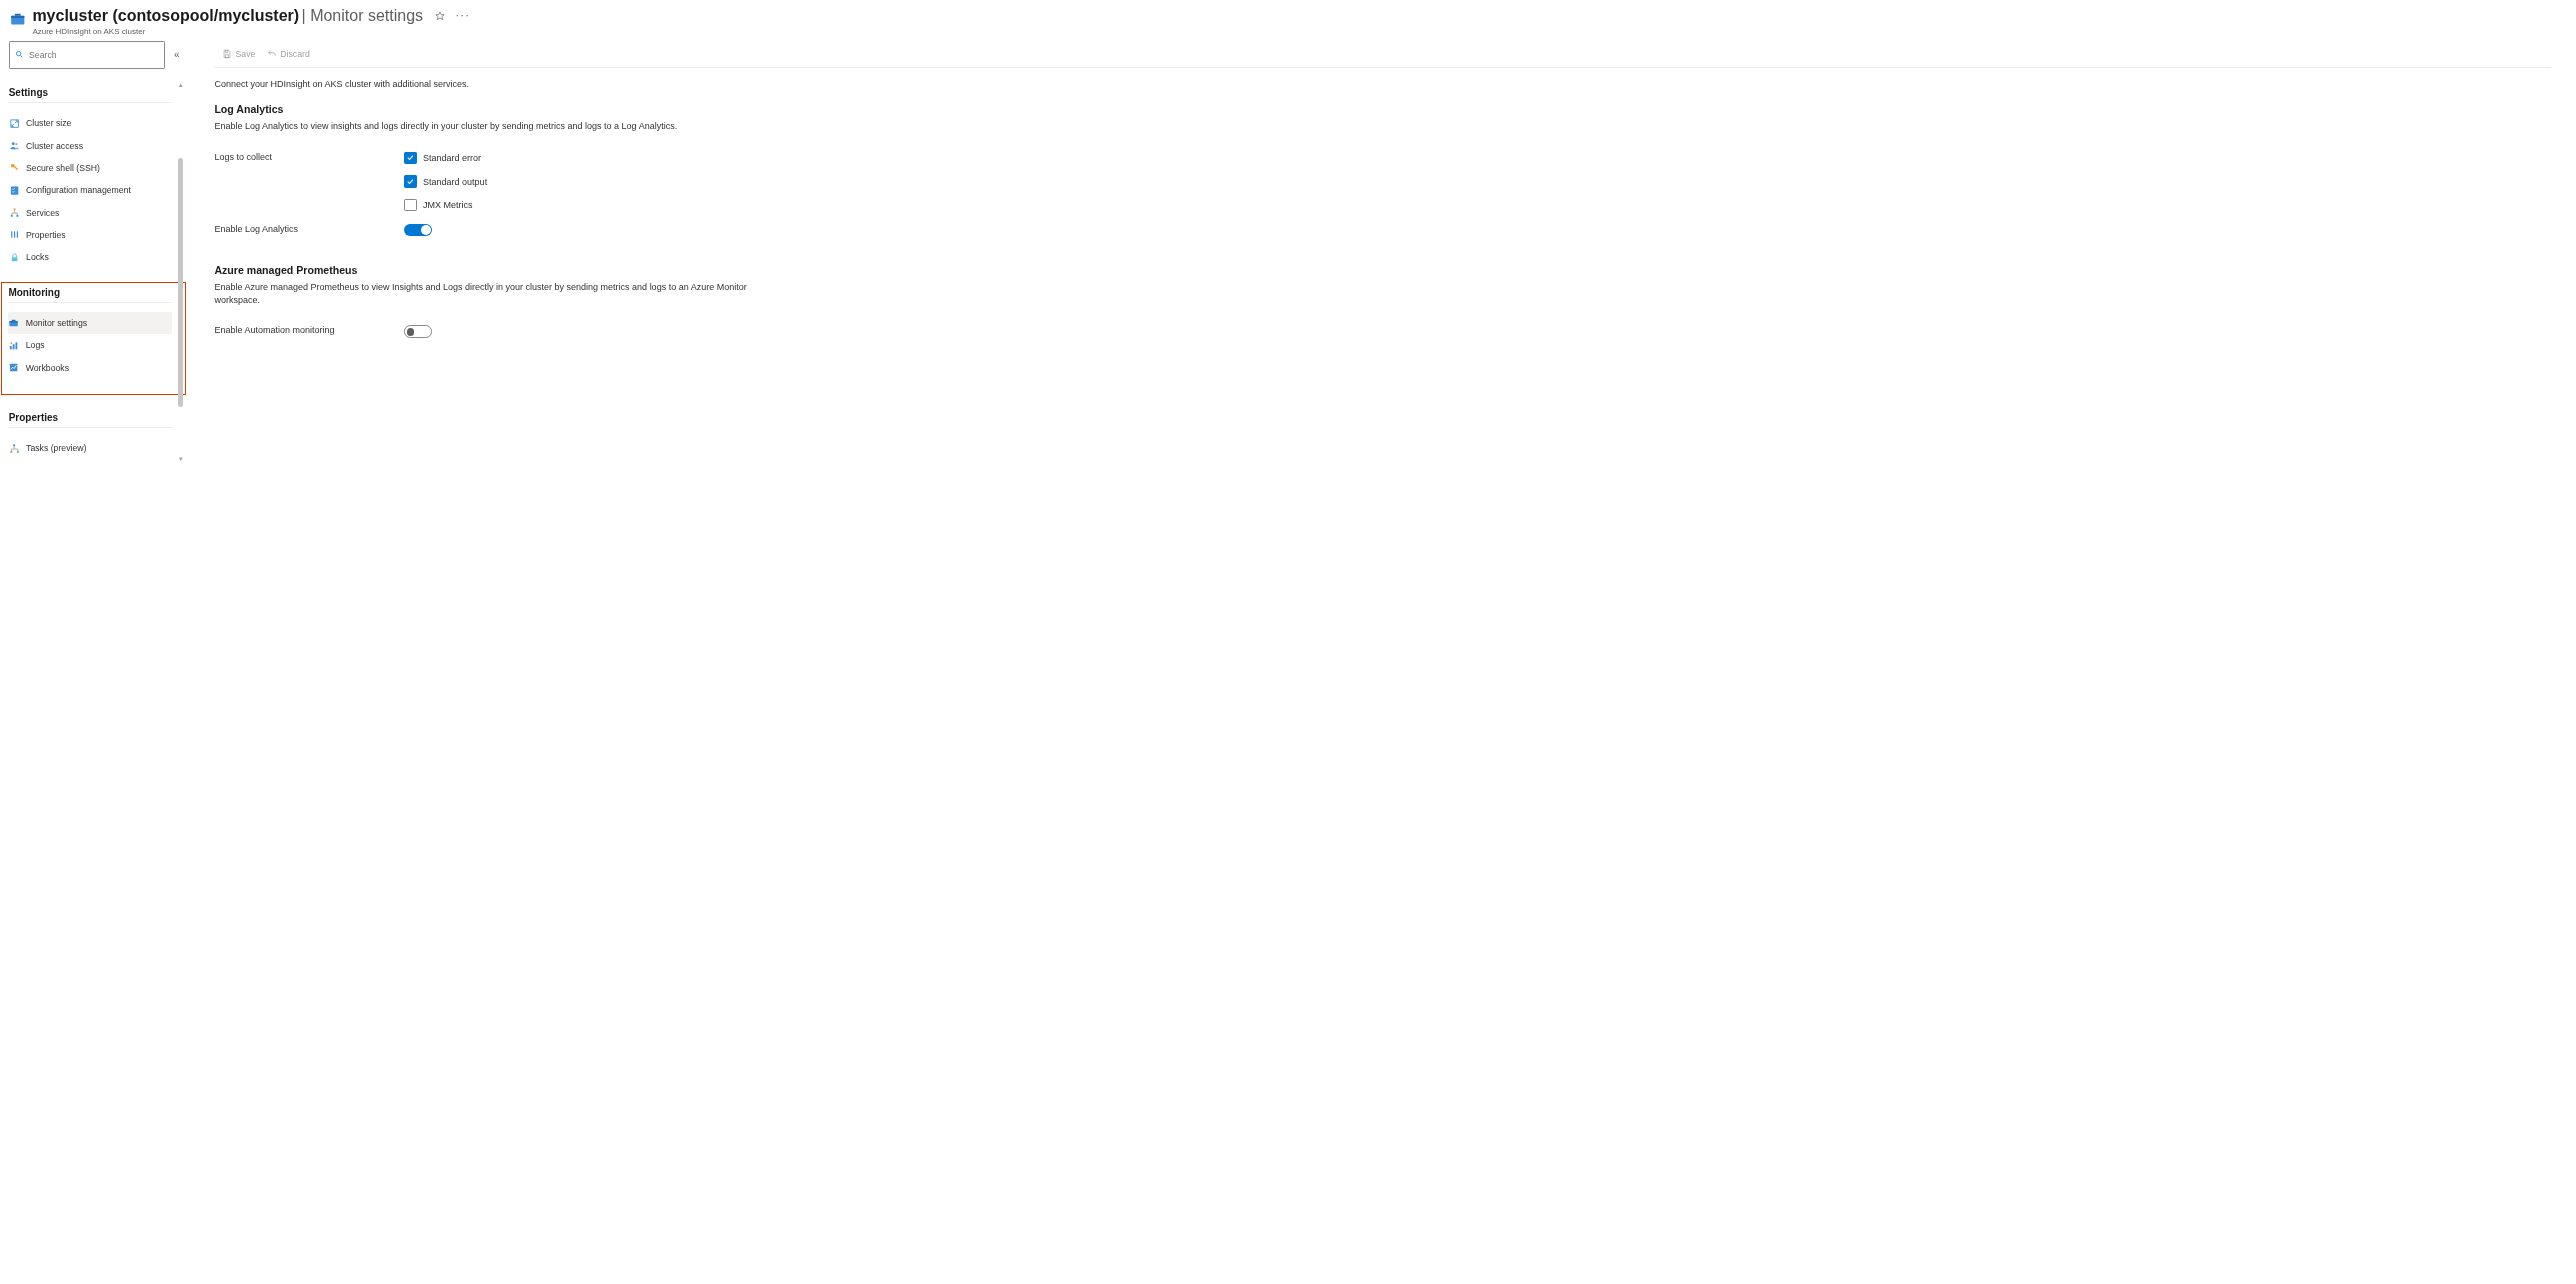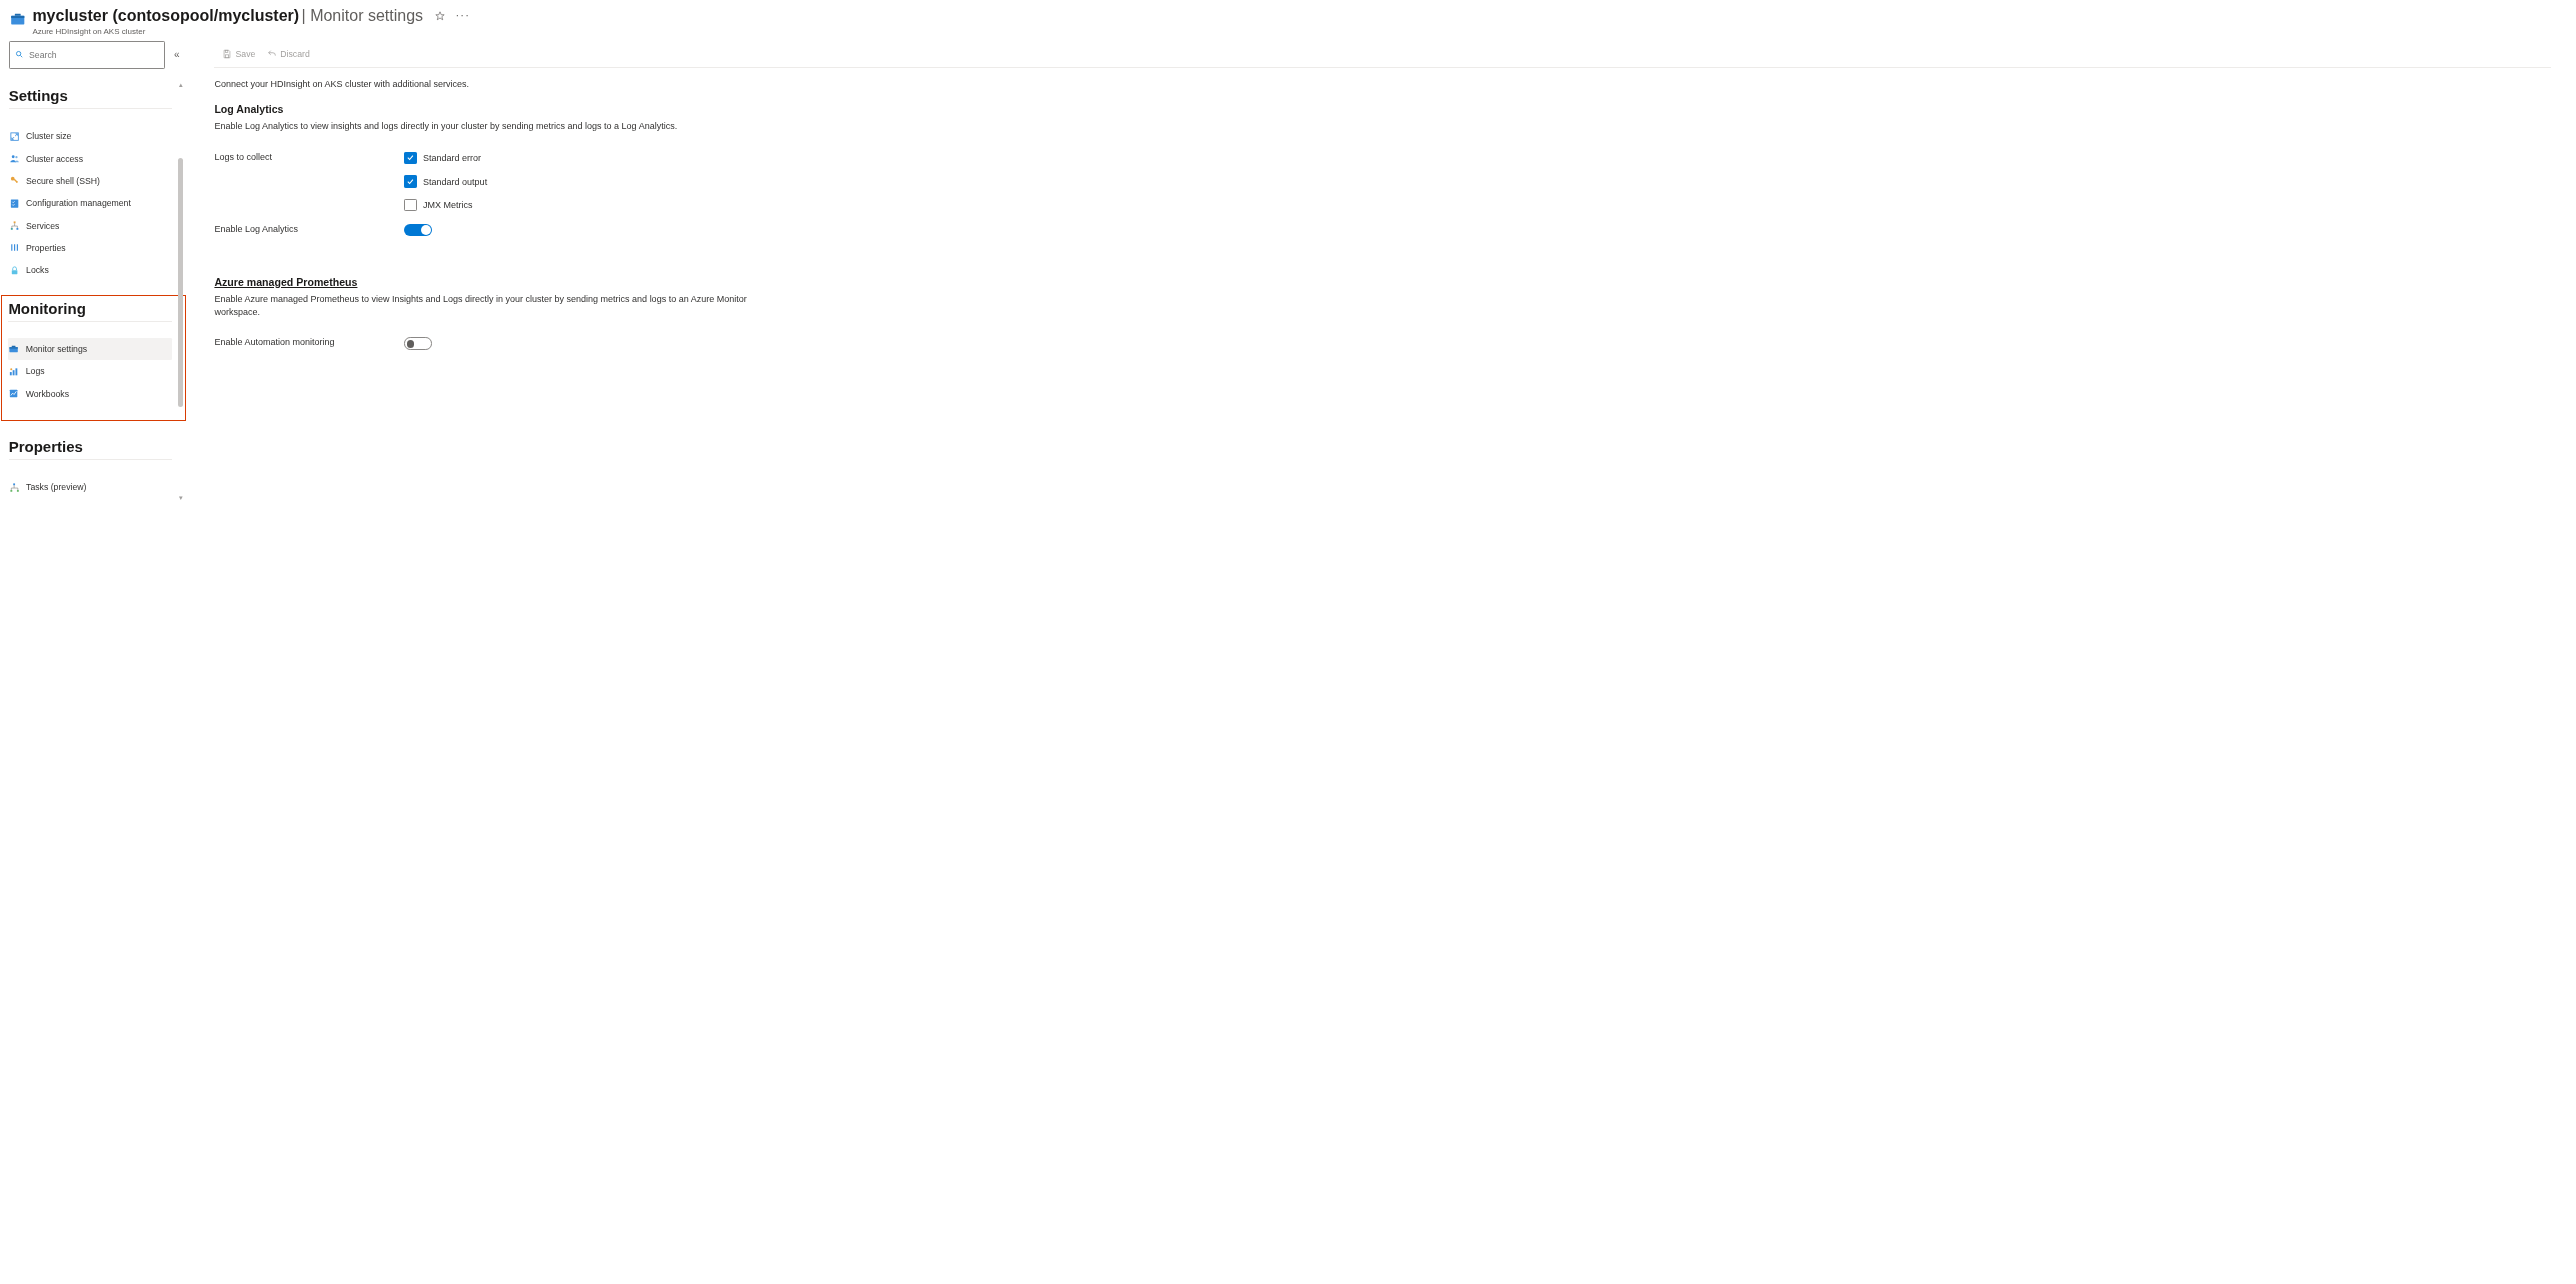--- a/index.html
+++ b/index.html
@@ -42,21 +42,21 @@
   .search-box input { border:none; outline:none; flex:1 1 auto; font:inherit; color:var(--ink); background:transparent; }
   .collapse-toggle { color:var(--ink-muted); font-size:10px; cursor:pointer; padding:2.5px; }
 
   .nav-wrap { position:relative; margin-top:15px; padding-right:15px; }
   .nav-scroll-indicator { position:absolute; right:3.7px; top:0; bottom:0; width:5px; }
   .nav-scroll-indicator .arrow { position:absolute; left:-0.6px; font-size:6.2px; color:#a19f9d; }
   .nav-scroll-indicator .arrow.top { top:-2.5px; }
   .nav-scroll-indicator .arrow.bottom { bottom:-2.5px; }
   .nav-scroll-indicator .thumb { position:absolute; left:0; top:74px; width:5px; height:249px; background:#c8c6c4; border-radius:2.5px; }
 
-  .nav-group-title { font-size:15px; font-weight:600; color:#1b1a19; padding:3.7px 0 3.7px 0; border-bottom:0.6px solid var(--border); margin-bottom:16px; }
+  .nav-group-title { font-size:10px; font-weight:600; color:#1b1a19; padding:3.7px 0 3.7px 0; border-bottom:0.6px solid var(--border); margin-bottom:9px; }
   .nav-item { display:flex; align-items:center; height:22.4px; padding:0 3.7px 0 0; cursor:pointer; border-radius:1.2px; }
   .nav-item.active { background:var(--nav-hover); }
   .nav-item .nav-icon { width:11.2px; height:11.2px; display:inline-flex; align-items:center; justify-content:center; flex-shrink:0; margin-right:6.2px; }
   .nav-item .nav-label { font-size:8.7px; color:var(--ink); }
   .nav-group + .nav-group { margin-top:13.7px; }
 
   .highlight-box { border:1.2px solid var(--highlight); padding-bottom:15px; margin-left:-7.5px; padding-left:6.2px; margin-right:-13.7px; padding-right:12.5px; }
 
   
   .main { flex:1 1 auto; padding:0 25px 25px 27.4px; min-width:0; }
@@ -324,21 +324,21 @@
 
         <div class="form-row">
           <div class="form-label">Enable Log Analytics</div>
           <div class="form-control">
             <div class="toggle" id="toggle-la" data-on="true">
                 <div class="knob"></div>
               </div>
           </div>
         </div>
 
-        <div class="section-title" style="margin-top:33px;text-decoration:underline;">Azure managed Prometheus</div>
+        <div class="section-title" style="margin-top:21px;">Azure managed Prometheus</div>
         <div class="section-desc">Enable Azure managed Prometheus to view Insights and Logs directly in your cluster by sending metrics and logs to an Azure Monitor workspace.</div>
 
         <div class="form-row">
           <div class="form-label">Enable Automation monitoring</div>
           <div class="form-control">
             <div class="toggle" id="toggle-prom" data-on="false">
                 <div class="knob"></div>
               </div>
           </div>
         </div>

